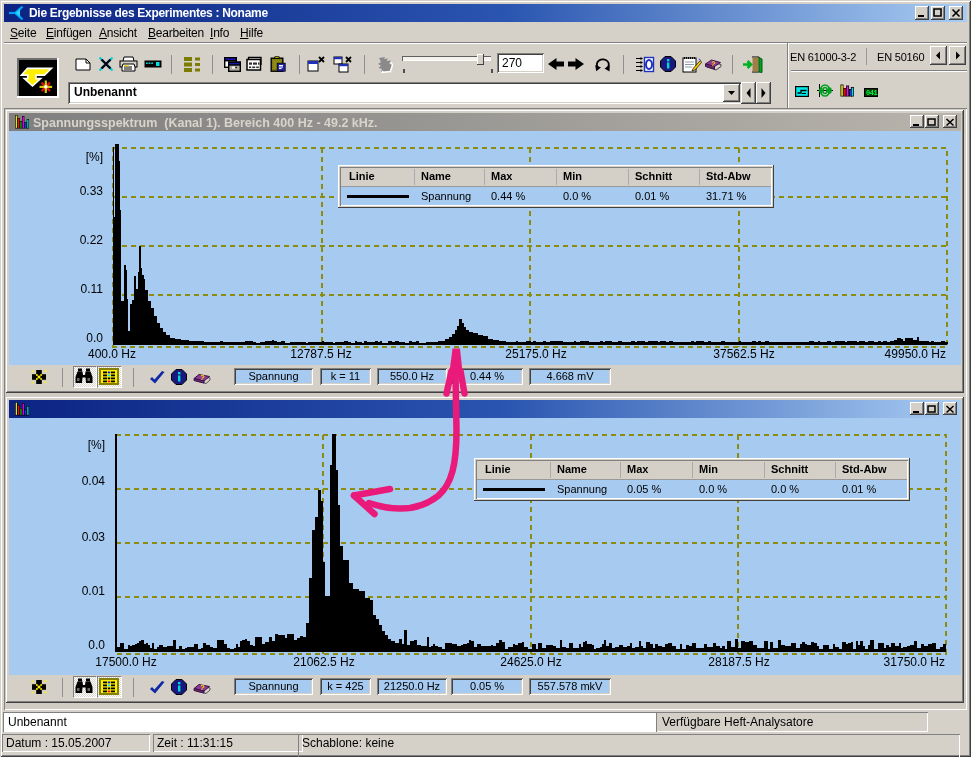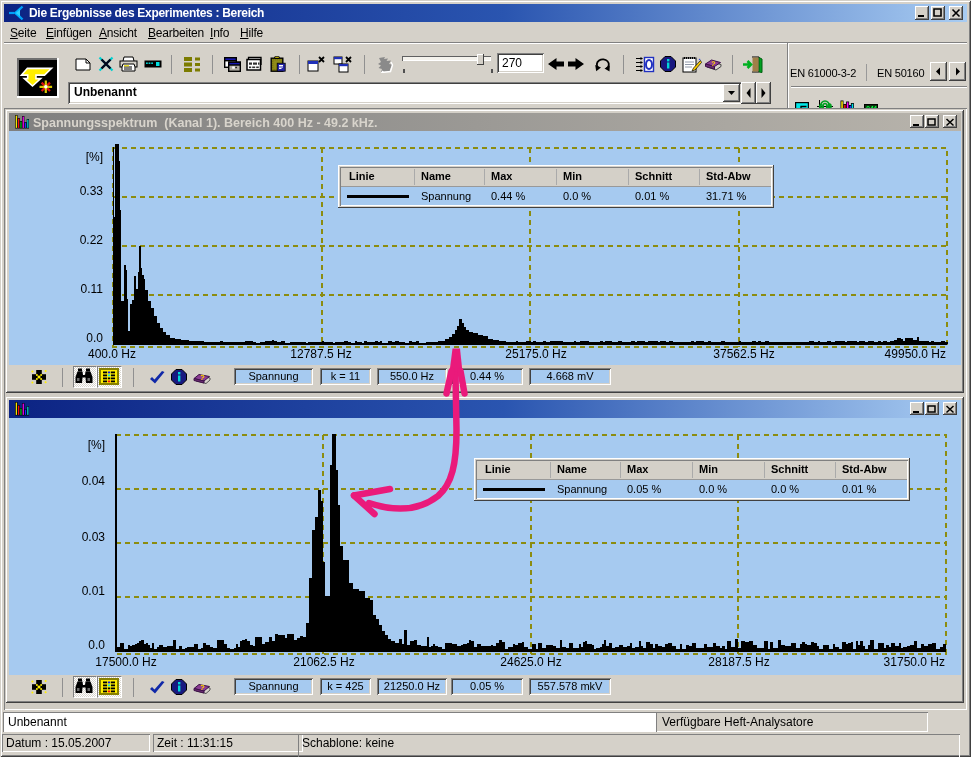--- a/index.html
+++ b/index.html
@@ -17,21 +17,21 @@
 </style></head><body>
 <div id="app">
 
 <div class="abs" style="left:4px;top:4px;width:963px;height:18px;background:linear-gradient(90deg,#0c2383 0%,#2a55b0 52%,#a8ccf2 100%);">
   <svg class="abs" style="left:4px;top:1px" width="16" height="16" viewBox="0 0 16 16">
     <path d="M1 6.9 L6 6.9 L6 9.1 L1 9.1 Z" fill="#00a0f8"></path>
     <path d="M10.5 5.5 L14.5 1.5 M10.5 10.5 L14.5 14.5" stroke="#00a0f8" stroke-width="2.4" fill="none"></path>
     <path d="M12 2.5 L12 13.5 L5.5 8 Z" fill="#00b0ff"></path>
     <path d="M12 4.5 L12 11.5 L7.8 8 Z" fill="#30d0ff"></path>
   </svg>
-  <span class="abs" style="left:25px;top:2px;font-size:12px;font-weight:bold;color:#fff;letter-spacing:-0.3px">Die Ergebnisse des Experimentes : Bereich</span>
+  <span class="abs" style="left:25px;top:2px;font-size:12px;font-weight:bold;color:#fff;letter-spacing:-0.3px">Die Ergebnisse des Experimentes : Noname</span>
   <div class="abs btn" style="left:911px;top:2px;width:14px;height:14px"><svg width="14" height="14">
           <rect x="3" y="9" width="6" height="2" fill="#000"></rect>
         </svg></div>
   <div class="abs btn" style="left:927px;top:2px;width:14px;height:14px"><svg width="14" height="14">
           <path d="M3 3h7v7h-7z" fill="none" stroke="#000" stroke-width="1.6"></path>
         </svg></div>
   <div class="abs btn" style="left:945px;top:2px;width:14px;height:14px"><svg width="14" height="14">
           <path d="M3.5 3.5 L10.5 10.5 M10.5 3.5 L3.5 10.5" stroke="#000" stroke-width="1.6"></path>
         </svg></div>
 </div>
@@ -216,21 +216,21 @@
             <path d="M5 7 L12 7 L8.5 11 Z" fill="#000"></path>
           </svg></div>
   </div>
   <div class="abs btn" style="left:737px;top:39px;width:15px;height:22px"><svg width="15" height="22">
           <path d="M9.5 6 L5.5 11 L9.5 16 Z" fill="#000"></path>
         </svg></div>
   <div class="abs btn" style="left:752px;top:39px;width:15px;height:22px"><svg width="15" height="22">
           <path d="M5.5 6 L9.5 11 L5.5 16 Z" fill="#000"></path>
         </svg></div>
   <div class="abs" style="left:783px;top:0px;width:2px;height:66px;border-left:1px solid #808080;border-right:1px solid #fff"></div>
-  <div class="abs" style="left:785px;top:16px;width:178px;height:48px">
+  <div class="abs" style="left:785px;top:0;width:178px;height:48px">
     <span class="tt abs" style="left:1px;top:8px;font-size:11px;letter-spacing:-0.2px">EN 61000-3-2</span>
     <div class="abs" style="left:77px;top:5px;width:1px;height:17px;background:#999"></div>
     <span class="tt abs" style="left:88px;top:8px;font-size:11px;letter-spacing:-0.2px">EN 50160</span>
     <div class="abs btn" style="left:141px;top:3px;width:17px;height:19px"><svg width="17" height="19">
             <path d="M10 5.5 L6 9.5 L10 13.5 Z" fill="#000"></path>
           </svg></div>
     <div class="abs btn" style="left:160px;top:3px;width:17px;height:19px"><svg width="17" height="19">
             <path d="M7 5.5 L11 9.5 L7 13.5 Z" fill="#000"></path>
           </svg></div>
     <div class="abs" style="left:2px;top:27px;width:176px;height:2px;border-top:1px solid #808080;border-bottom:1px solid #fff"></div>

